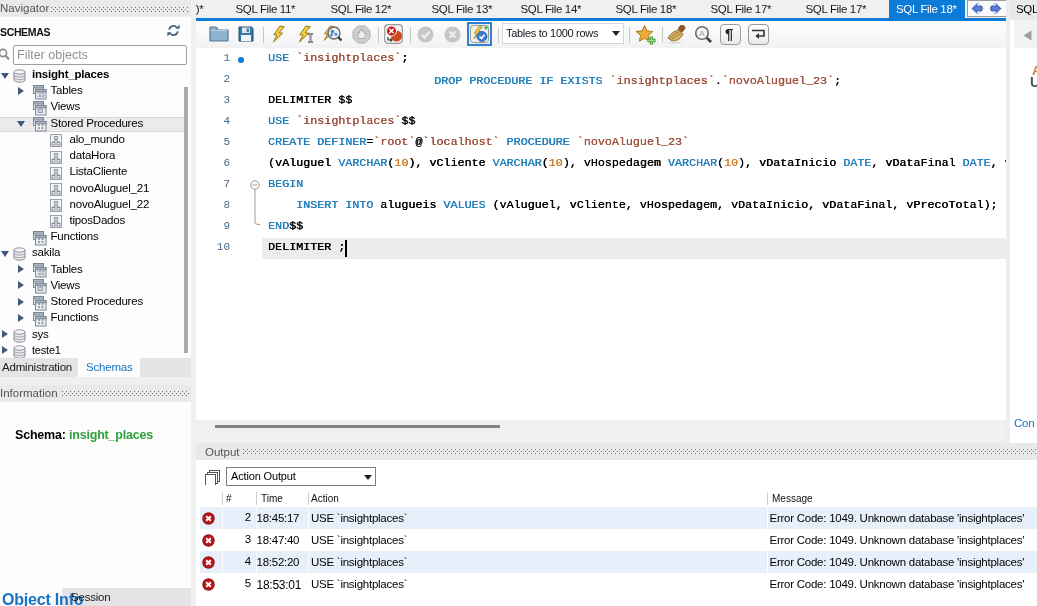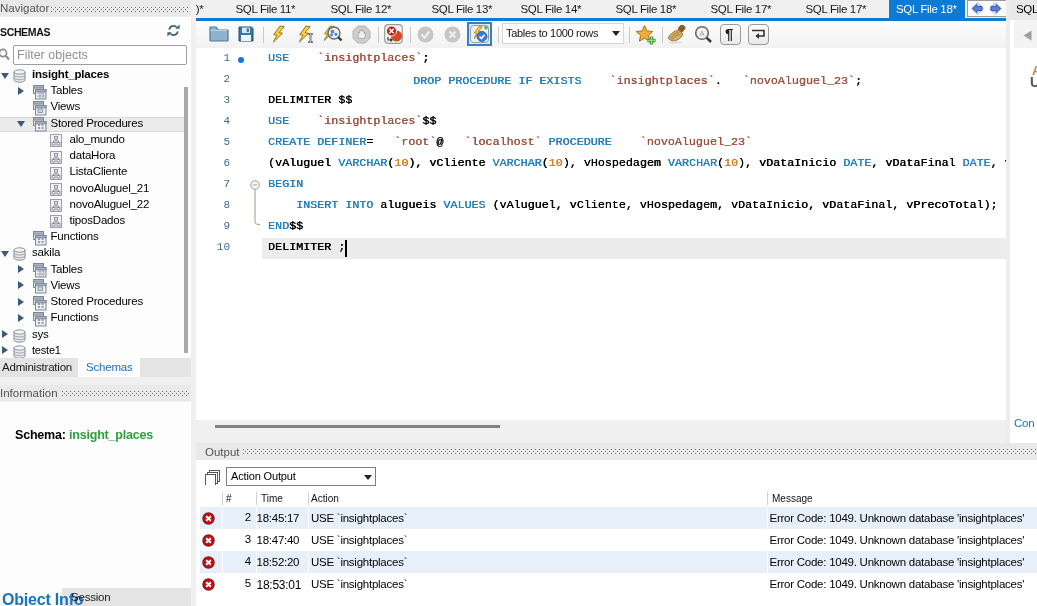--- a/index.html
+++ b/index.html
@@ -2,21 +2,21 @@
 <html><head>
 <meta charset="utf-8">
 <style>
 html,body{margin:0;padding:0;}
 body{width:1037px;height:606px;position:relative;overflow:hidden;background:#f0f0f0;
   font-family:"Liberation Sans",sans-serif;-webkit-font-smoothing:antialiased;}
 .abs{position:absolute;}
 .band{background:#e9e9e9;color:#5a5a5a;font-size:12px;}
 .mono{font-family:"Liberation Mono",monospace;font-size:11.7px;line-height:21px;white-space:pre;text-shadow:0.35px 0 0 currentColor;}
 .kw{color:#2580bd;}
-.str{color:#a0523f;margin-left:21px;}
+.str{color:#a0523f;}
 .num{color:#ce7f2a;}
 .ln{font-family:"Liberation Mono",monospace;font-size:11px;color:#44688c;text-align:right;}
 .sep{width:1px;background:#c9c9c9;top:27px;height:16px;}
 </style>
 </head>
 <body>
 
 <div class="abs" style="left:0;top:0;width:191px;height:606px;background:#f0f0f0;"></div>
 
 <div class="abs band" style="left:0;top:0;width:191px;height:16px;"></div>

